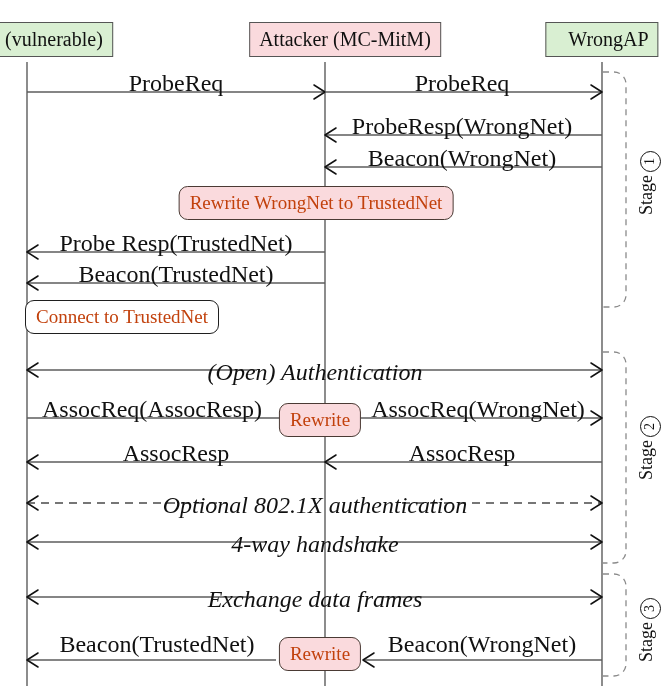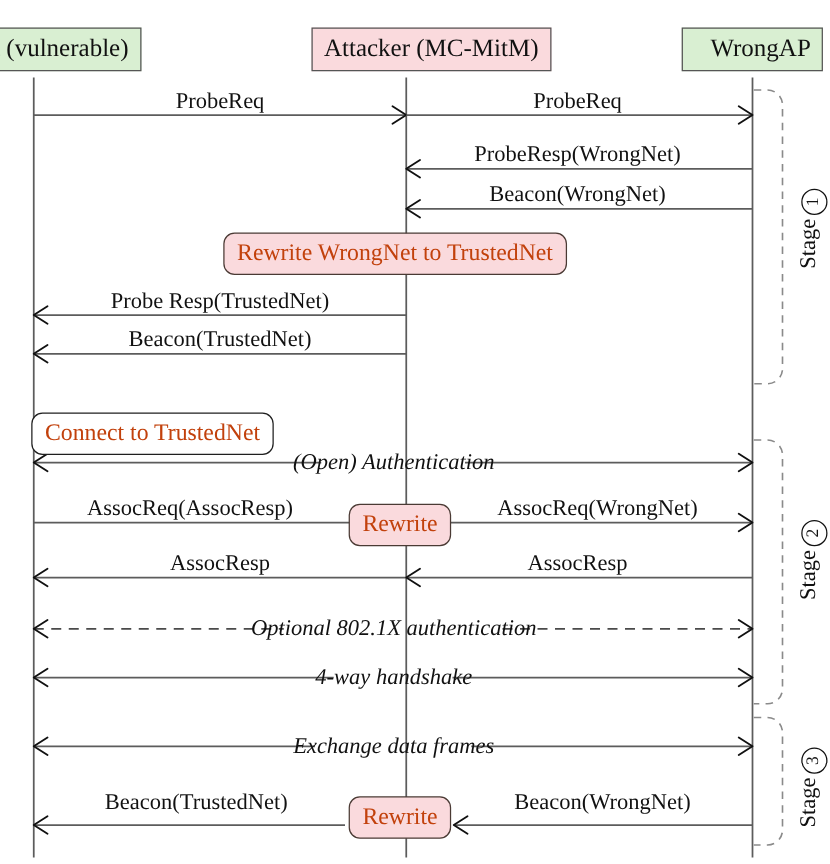--- a/index.html
+++ b/index.html
@@ -27,21 +27,21 @@
     line-height: 1;
     padding: 6px 9px 7px 9px;
     white-space: nowrap;
     color: #111111;
   }
   .actor-green { background: #d9efd2; }
   .actor-pink  { background: #fadadd; margin-left: 20px; }
 
   .msg-label {
     position: absolute;
-    font-size: 18px;
+    font-size: 24px;
     line-height: 1;
     white-space: nowrap;
     color: #111111;
     text-align: center;
     transform: translateX(-50%);
   }
   .msg-label.italic { font-style: italic; }
 
   .note {
     position: absolute;
@@ -162,21 +162,21 @@
       <div class="msg-label" style="left: 176px; top: 441px;">AssocResp</div>
       <div class="msg-label" style="left: 462px; top: 441px;">AssocResp</div>
       <div class="msg-label italic" style="left: 315px; top: 493px;">Optional 802.1X authentication</div>
       <div class="msg-label italic" style="left: 315px; top: 532px;">4-way handshake</div>
       <div class="msg-label italic" style="left: 315px; top: 587px;">Exchange data frames</div>
       <div class="msg-label" style="left: 157px; top: 632px;">Beacon(TrustedNet)</div>
       <div class="msg-label" style="left: 482px; top: 632px;">Beacon(WrongNet)</div>
     </div>
   <div id="notes-layer">
       <div class="note" style="top: 186px; left: 316px;">Rewrite WrongNet to TrustedNet</div>
-      <div class="note plain" style="top: 330px; left: 25px; transform: none;">Connect to TrustedNet</div>
+      <div class="note plain" style="top: 300px; left: 25px; transform: none;">Connect to TrustedNet</div>
       <div class="note" style="top: 403px; left: 320px;">Rewrite</div>
       <div class="note" style="top: 637px; left: 320px;">Rewrite</div>
     </div>
   <div id="stages-layer">
       <div class="stage-label" style="left: 636px; top: 215px;"><span>Stage</span><span class="circ-num">1</span></div>
       <div class="stage-label" style="left: 636px; top: 480px;"><span>Stage</span><span class="circ-num">2</span></div>
       <div class="stage-label" style="left: 636px; top: 662px;"><span>Stage</span><span class="circ-num">3</span></div>
     </div>
 </div>
 

